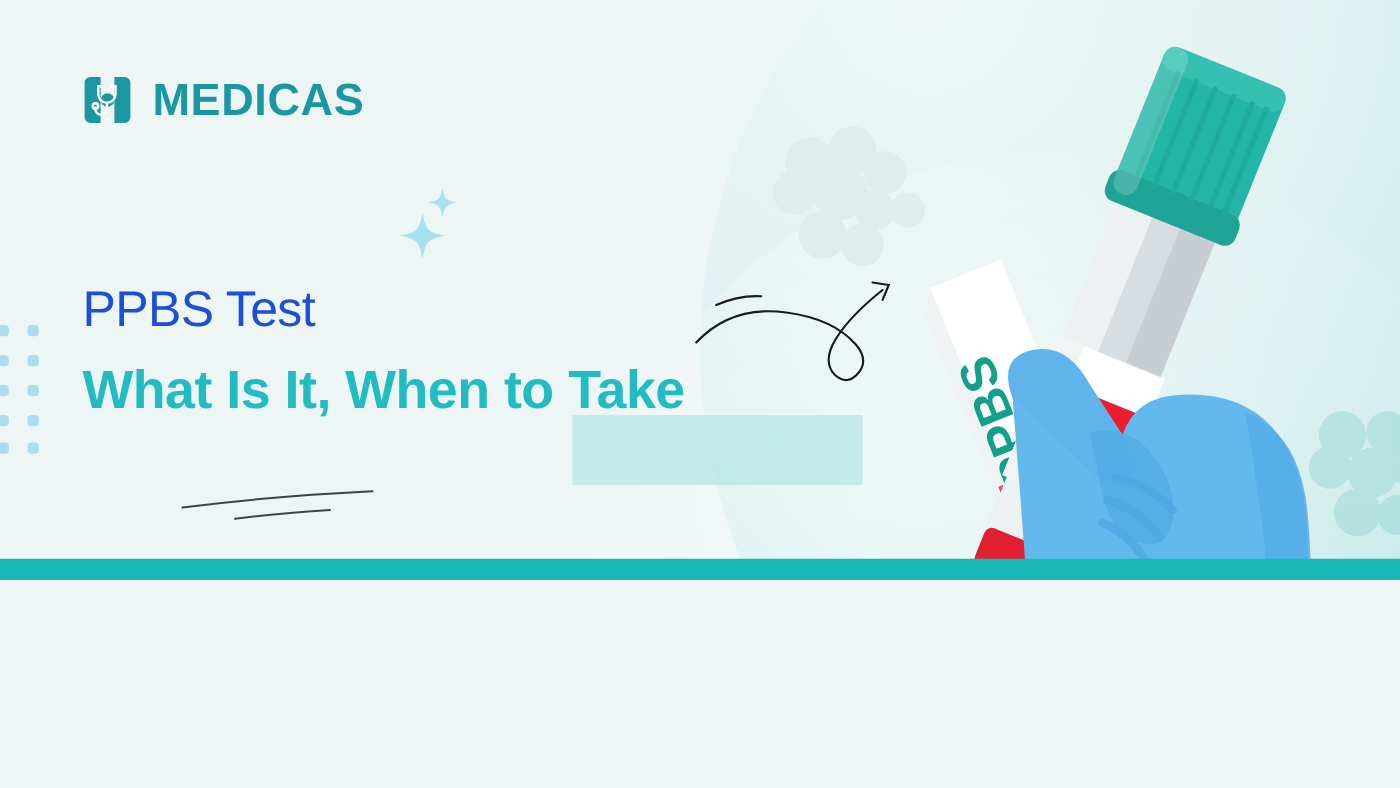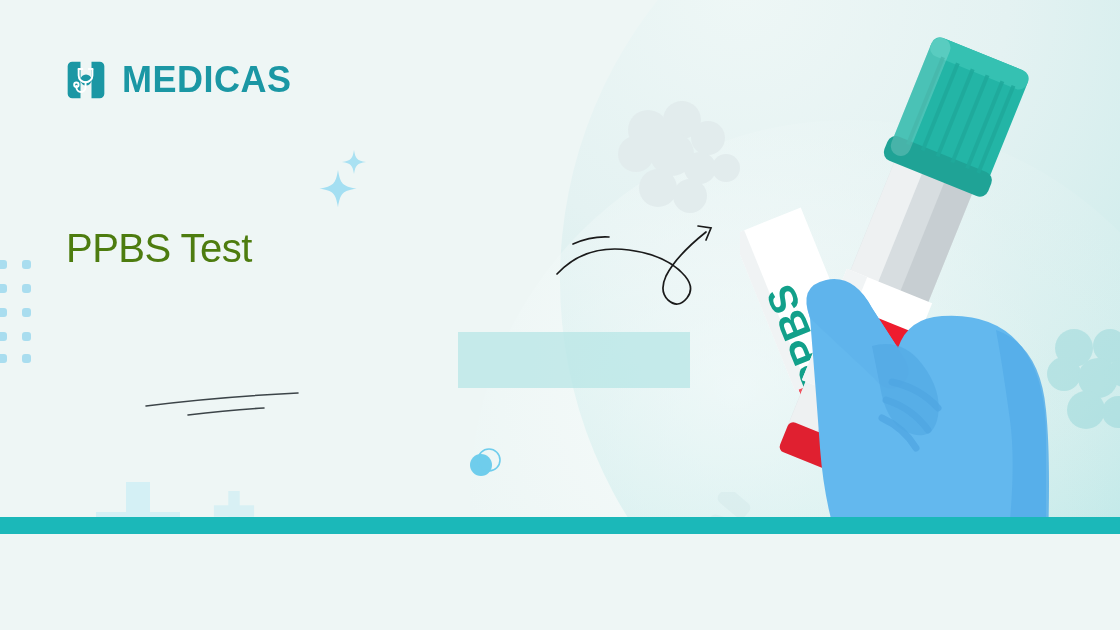--- a/index.html
+++ b/index.html
@@ -5,21 +5,21 @@
   * { margin:0; padding:0; box-sizing:border-box; }
   html,body { width:1120px; height:630px; }
   body {
     font-family:"Liberation Sans", sans-serif;
     background:#eef6f5;
     overflow:hidden;
     position:relative;
   }
   #banner {
     position:relative;
-    width:1120px; height:534px;
+    width:1120px; height:464px;
     background:#eef6f5;
     overflow:hidden;
   }
 
   
   .blob-main {
     position:absolute;
     left:560px; top:-170px;
     width:900px; height:900px;
     border-radius:50%;
@@ -45,21 +45,21 @@
   .logo-mark { width:44px; height:44px; display:block; }
   .logo-text {
     font-size:36px; font-weight:bold; letter-spacing:0.5px;
     color:#1b97a4;
     font-family:"Liberation Sans", sans-serif;
   }
 
   
   .headline { position:absolute; left:66px; top:228px; width:640px; }
   .kicker {
-    font-size:40px; color:#4d7c0f; font-weight:400;
+    font-size:40px; color:#1d4ed8; font-weight:400;
     line-height:1.0; letter-spacing:-0.5px;
     font-family:"Liberation Sans", sans-serif;
   }
   .title-wrap { position:relative; margin-top:16px; }
   .hl-band {
     position:absolute;
     left:392px; top:48px;
     width:232px; height:56px;
     background:#b7e6e6; opacity:0.75;
   }
@@ -193,20 +193,21 @@
       </g>
       <circle cx="13.5" cy="29.2" r="2.4" fill="none" stroke="#ffffff" stroke-width="2.1"></circle>
     </svg>
     <div class="logo-text">MEDICAS</div>
   </div>
 
   <div class="headline">
     <div class="kicker">PPBS Test</div>
     <div class="title-wrap">
       <div class="hl-band"></div>
+      <div class="title-line">What Is It, When to Take</div>
     </div>
   </div>
 
   <svg class="deco-arrow" width="200" height="110" viewBox="0 0 200 110">
     <g fill="none" stroke="#1a1a1a" stroke-width="1.7" stroke-linecap="round">
       <path d="M17 62 q28 -30 72 -24 q38 5 56 26 q10 12 2 22 q-9 11 -19 2 q-9 -9 -2 -24 q10 -20 40 -44"></path>
       <path d="M33 32 q18 -8 36 -7"></path>
       <path d="M158 14 l13 2 l-5 12"></path>
     </g>
   </svg>

